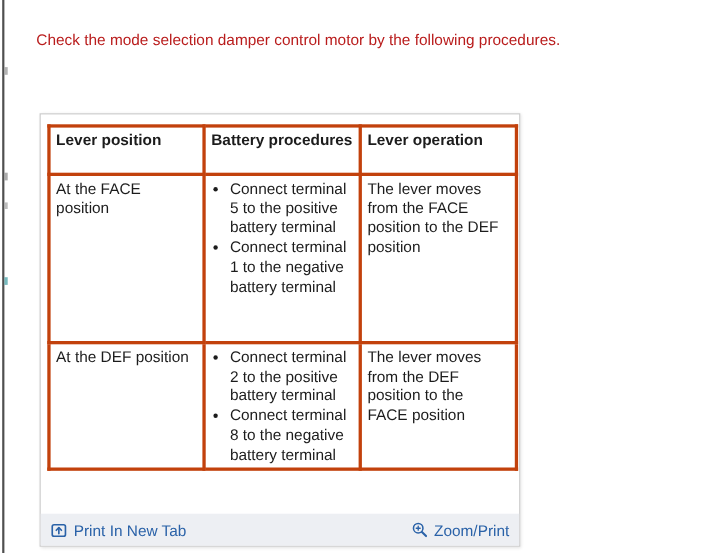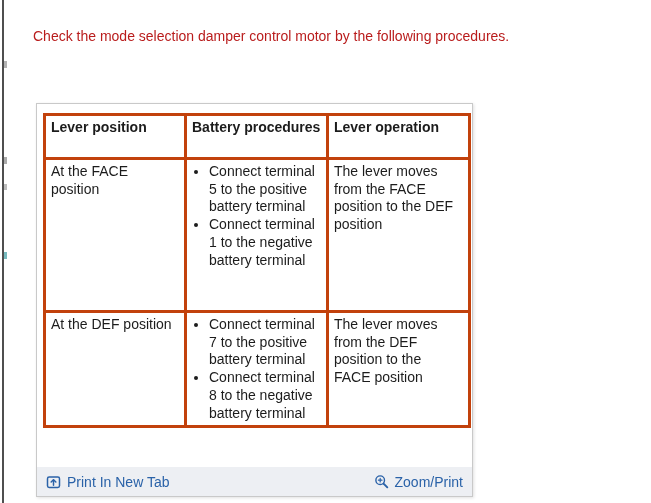--- a/index.html
+++ b/index.html
@@ -127,21 +127,21 @@
             <li>Connect terminal 5 to the positive battery terminal</li>
             <li>Connect terminal 1 to the negative battery terminal</li>
           </ul>
         </td>
         <td class="col3">The lever moves from the FACE position to the DEF position</td>
       </tr>
       <tr class="r2">
         <td class="col1">At the DEF position</td>
         <td class="col2">
           <ul class="bullets">
-            <li>Connect terminal 7 to the positive battery terminal</li>
+            <li>Connect terminal 2 to the positive battery terminal</li>
             <li>Connect terminal 8 to the negative battery terminal</li>
           </ul>
         </td>
         <td class="col3">The lever moves from the DEF position to the FACE position</td>
       </tr>
     </tbody>
   </table>
 
   <div class="footer-bar">
     <a class="link">

